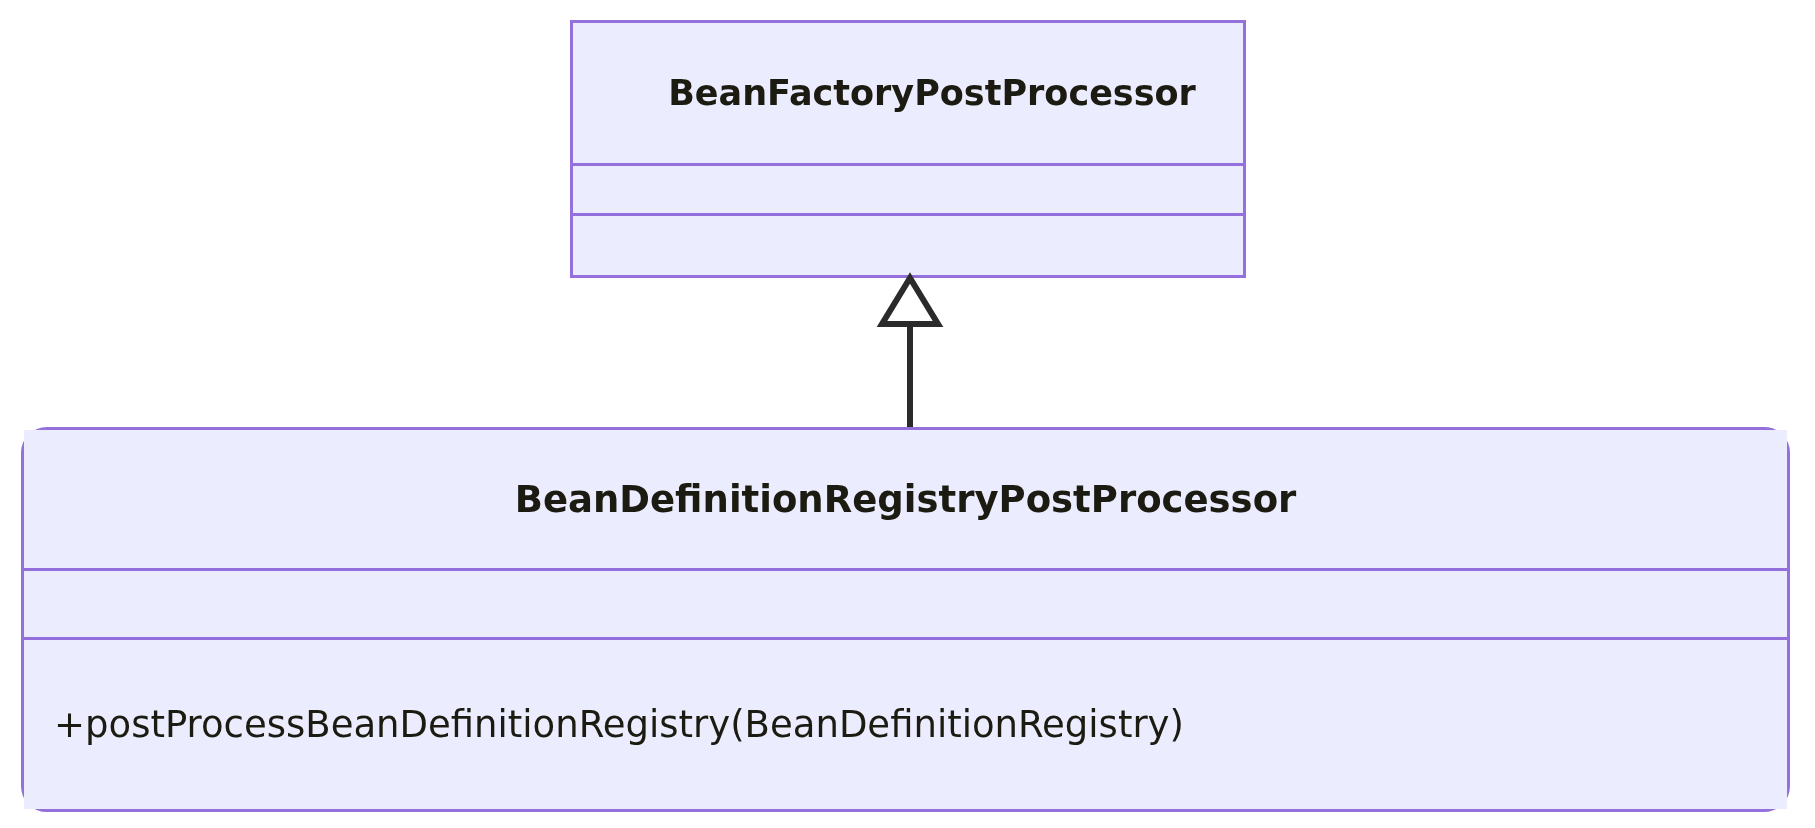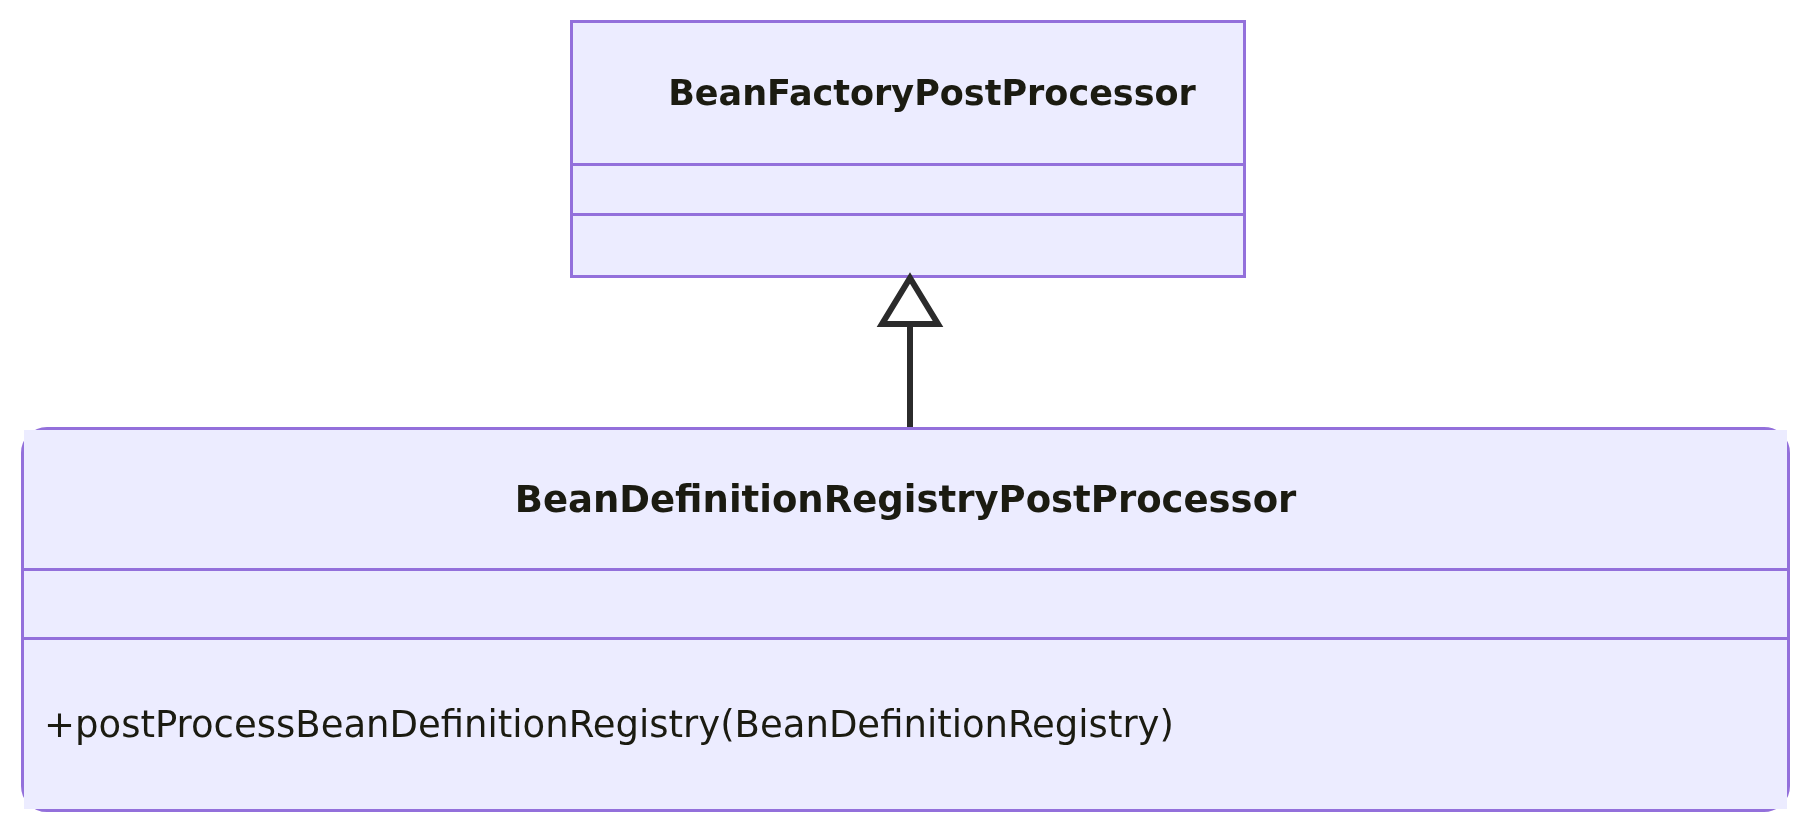--- a/index.html
+++ b/index.html
@@ -90,21 +90,21 @@
     width: 1769px;
     height: 385px;
     border-radius: 26px;
   }
   #class-bean-definition-registry-post-processor .compartment-name   { height: 138px; }
   #class-bean-definition-registry-post-processor .compartment-attributes { height: 69px; }
   #class-bean-definition-registry-post-processor .compartment-operations { height: 172px; }
   #class-bean-definition-registry-post-processor .class-name { font-size: 37px; }
   #class-bean-definition-registry-post-processor .member-line {
     font-size: 37px;
-    padding-left: 20px;
+    padding-left: 30px;
   }
 
   
   #generalization-connector {
     position: absolute;
     left: 0;
     top: 0;
     width: 1815px;
     height: 828px;
     pointer-events: none;

